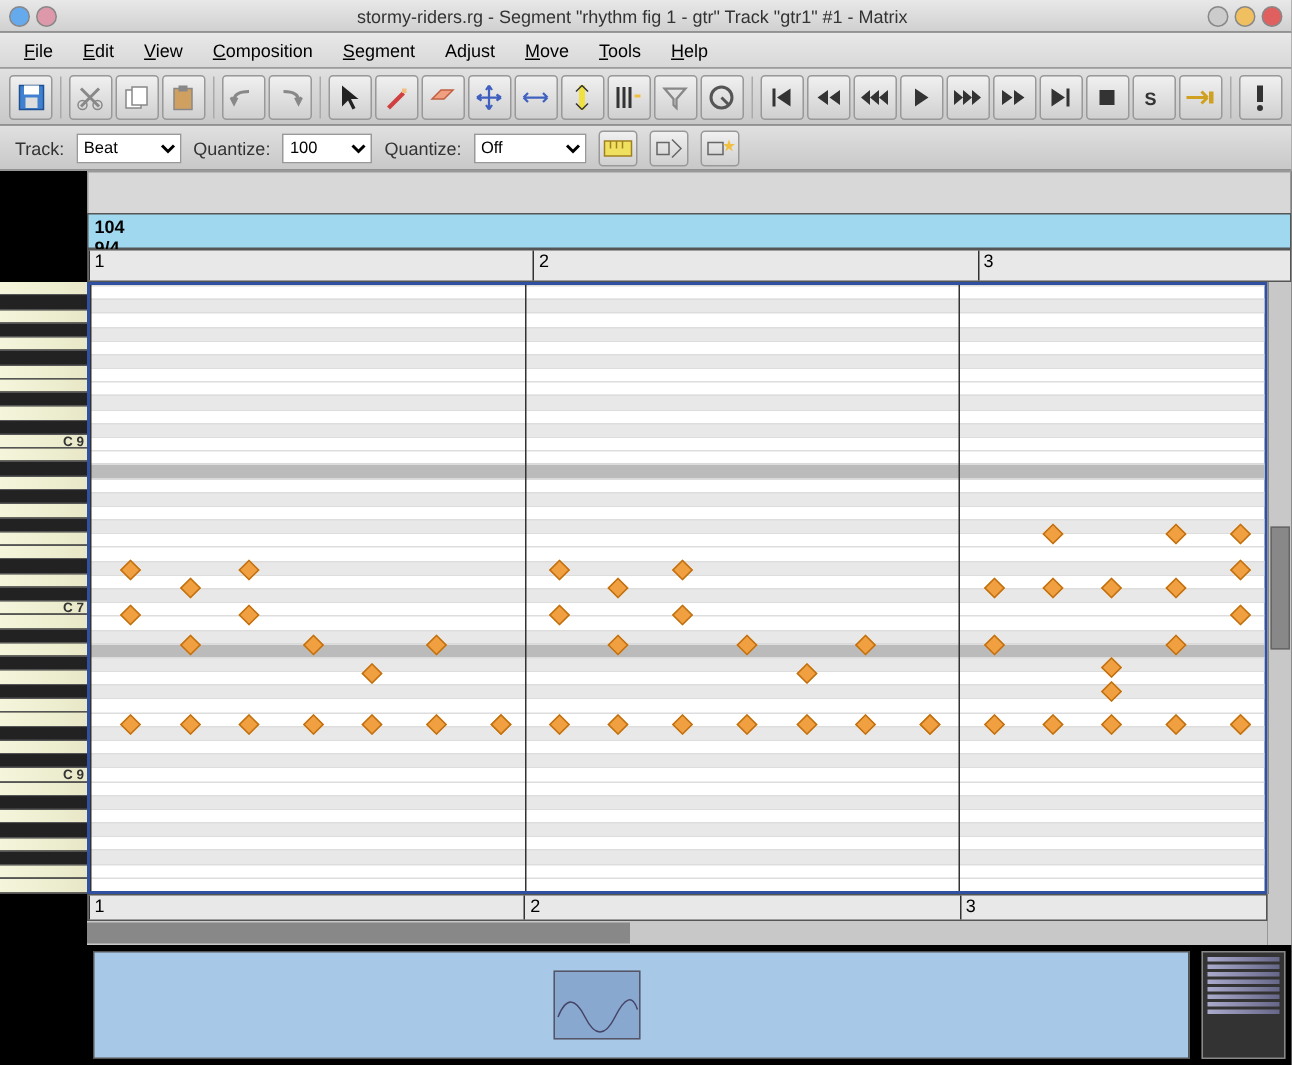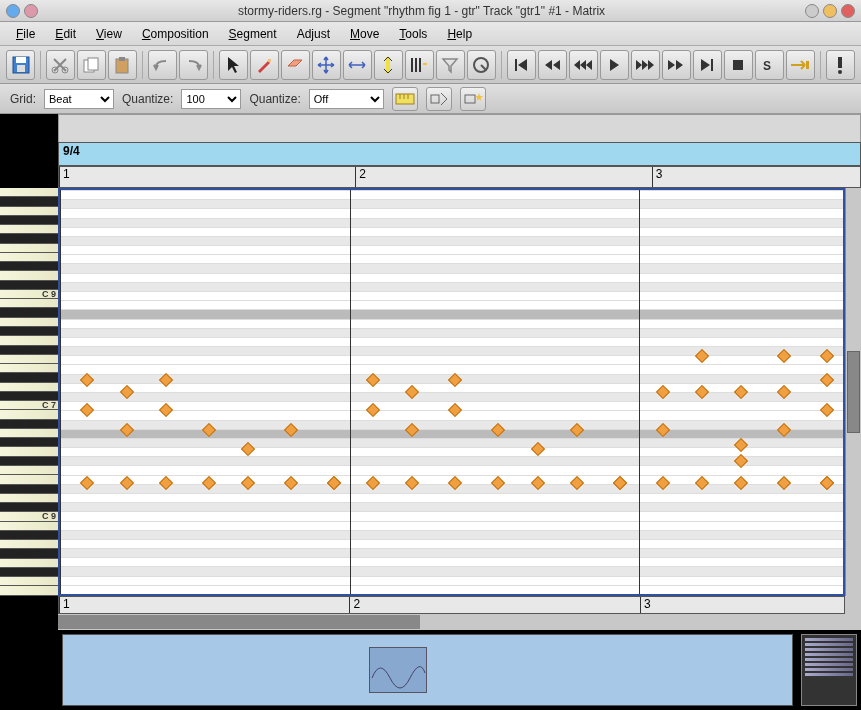--- a/index.html
+++ b/index.html
@@ -230,21 +230,21 @@
     <div class="tsep"></div>
     <div class="tbtn">
         <svg width="10" height="20">
           <rect x="3" y="2" width="4" height="11" fill="#333"></rect>
           <circle cx="5" cy="17" r="2" fill="#333"></circle>
         </svg>
       </div>
   </div>
 
   <div class="optbar">
-    <label>Grid:</label>
+    <label>Track:</label>
     <select style="width:70px"><option>Beat</option></select>
     <label>Quantize:</label>
     <select style="width:60px"><option>100</option></select>
     <label>Quantize:</label>
     <select style="width:75px"><option>Off</option></select>
     <div class="tbtn" style="width:26px;height:24px">
         <svg width="20" height="12">
           <rect x="1" y="1" width="18" height="10" fill="#f0e060" stroke="#a08020"></rect>
           <path d="M5 1 L5 6 M9 1 L9 6 M13 1 L13 6" stroke="#a08020"></path>
         </svg>
@@ -264,20 +264,21 @@
   </div>
 
   <div class="workspace">
     <div class="topstrip">
       <div class="piano-spacer"></div>
       <div class="topspace"></div>
     </div>
     <div class="tempo-row">
       <div class="piano-spacer"></div>
       <div class="tempo-area">
+        <span>104</span>
         <span>9/4</span>
       </div>
     </div>
     <div class="ruler-row">
       <div class="piano-spacer"></div>
       <div class="ruler">
         <div class="ruler-tick" style="left:0%">1</div>
         <div class="ruler-tick" style="left:37%">2</div>
         <div class="ruler-tick" style="left:74%">3</div>
       </div>

